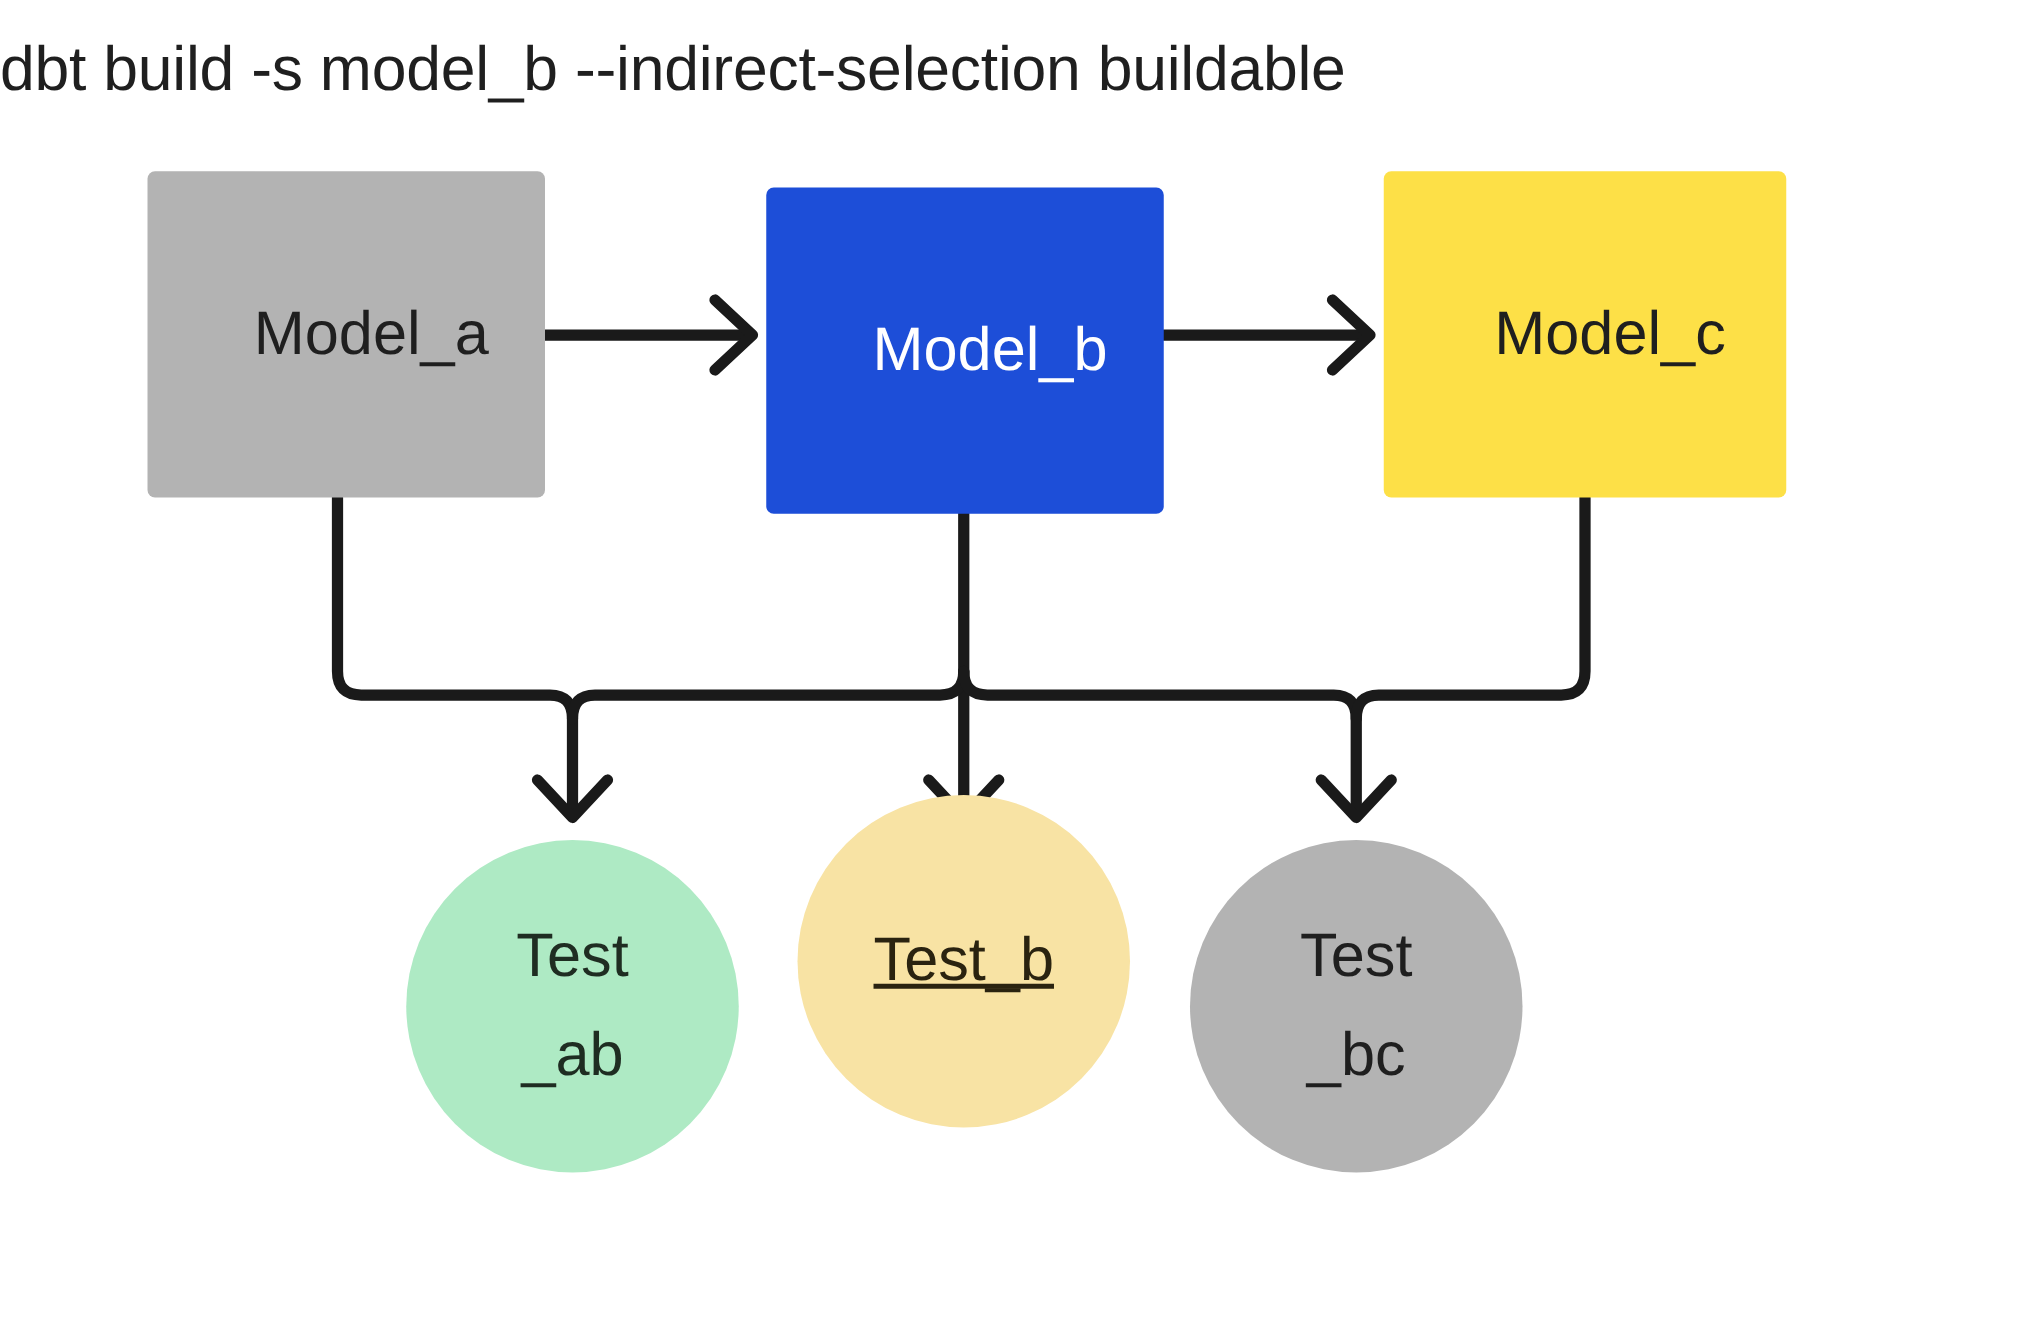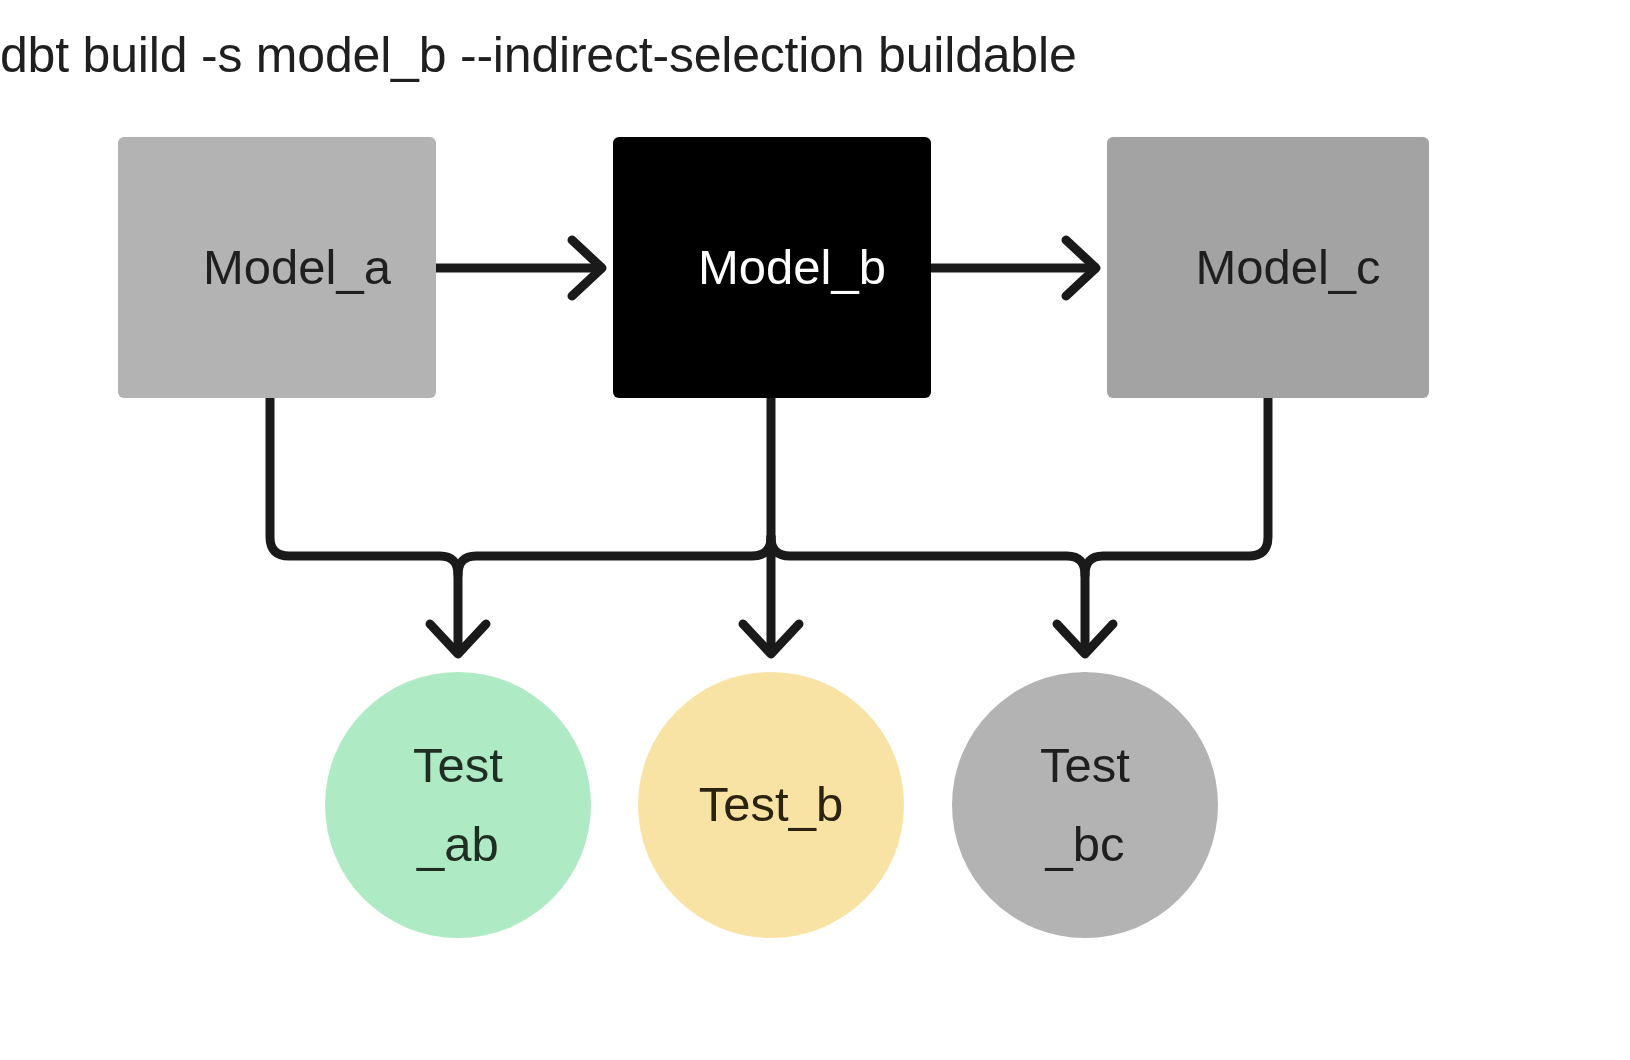--- a/index.html
+++ b/index.html
@@ -109,34 +109,34 @@
         <polyline points="1057,624 1085,654 1113,624"></polyline>
       </g>
 
     </g>
   </svg>
 
   <div class="node-box" style="left:118px; top:137px; width:318px; height:261px; background:#b3b3b3; color:#1f1f1f;">
     <span>Model_a</span>
   </div>
 
-  <div class="node-box" style="left:613px; top:137px; width:318px; height:261px; background:#000000; color:#ffffff;">
+  <div class="node-box" style="left:613px; top:150px; width:318px; height:261px; background:#1d4ed8; color:#ffffff;">
     <span>Model_b</span>
   </div>
 
-  <div class="node-box" style="left:1107px; top:137px; width:322px; height:261px; background:#a3a3a3; color:#1f1f1f;">
+  <div class="node-box" style="left:1107px; top:137px; width:322px; height:261px; background:#fde047; color:#1f1f1f;">
     <span>Model_c</span>
   </div>
 
   <div class="node-circle" style="left:325px; top:672px; width:266px; height:266px; background:#aeeac4; color:#1f2d22;">
     <span>Test</span>
     <span class="line-2">_ab</span>
   </div>
 
-  <div class="node-circle" style="left:638px; top:672px; width:266px; height:266px; background:#f8e3a4; color:#2a2310;">
+  <div class="node-circle" style="left:638px; top:636px; width:266px; height:266px; background:#f8e3a4; color:#2a2310;text-decoration:underline;">
     <span>Test_b</span>
   </div>
 
   <div class="node-circle" style="left:952px; top:672px; width:266px; height:266px; background:#b3b3b3; color:#1f1f1f;">
     <span>Test</span>
     <span class="line-2">_bc</span>
   </div>
 
 </div>
 

